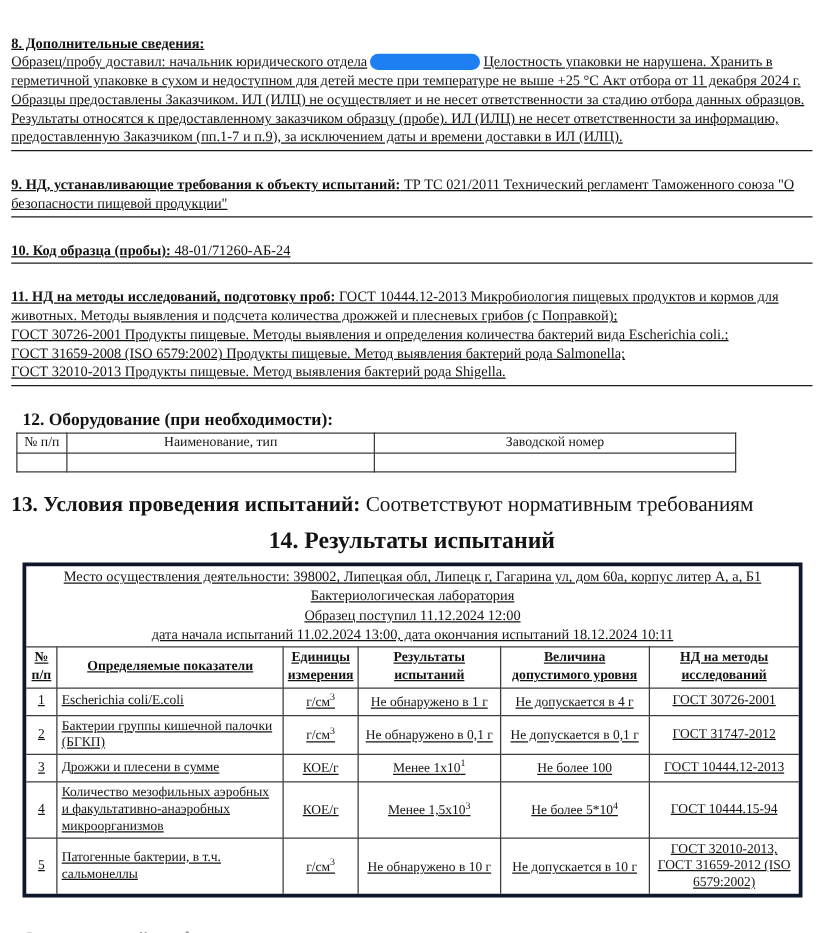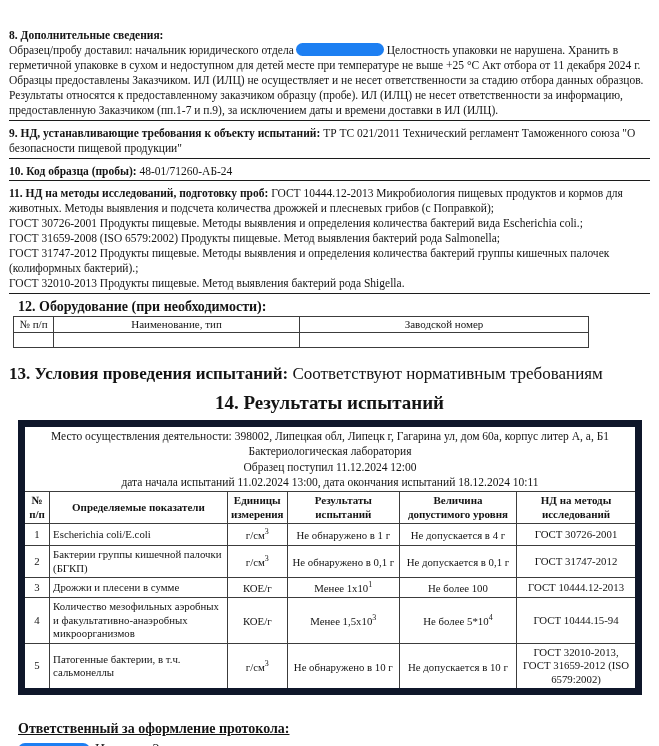--- a/index.html
+++ b/index.html
@@ -7,21 +7,21 @@
   body {
     width:659px; height:746px;
     font-family:"Liberation Serif","DejaVu Serif",serif;
     color:#141414;
     position:relative;
   }
   .page { padding:28px 9px 0 9px; }
 
   .sec { font-size:11.5px; line-height:1.3; }
   .b { font-weight:bold; }
-  .rule { border-bottom:1.5px solid #1c1c1c; padding-bottom:2px; margin-bottom:5px; }
+  .rule { border-bottom:1.5px solid #1c1c1c; padding-bottom:2px; margin-bottom:20px;text-decoration:underline; }
 
   .pill {
     display:inline-block;
     background:#1d7ff2;
     border-radius:8px;
     vertical-align:text-bottom;
   }
   .pill.top { width:88px; height:13px; margin:0 3px 0 2px; }
   .pill.bottom { width:72px; height:14px; margin-right:5px; }
 
@@ -31,21 +31,21 @@
   .eq-table { width:576px; margin:1px 0 0 4px; font-size:11px; }
   .eq-table th, .eq-table td { border:1px solid #3c3c3c; text-align:center; font-weight:normal; padding:1px 2px; line-height:1.2; }
   .eq-table th.num { width:40px; }
   .eq-table th.name { width:246px; }
   .eq-table .empty-row td { height:15px; }
 
   .sec13 { margin-top:16px; font-size:17px; }
 
   .res-title { text-align:center; font-weight:bold; font-size:19px; margin:8px 0 6px 0; }
 
-  .res-wrap { border:7px solid #0f172a; margin:0 8px 0 9px; }
+  .res-wrap { border:3px solid #0f172a; margin:0 8px 0 9px;text-decoration:underline; }
   .res-info { font-size:11.5px; line-height:1.32; text-align:center; padding:2px 4px 1px 4px; }
   .res-table { width:100%; font-size:10.8px; border-collapse:collapse; }
   .res-table th, .res-table td { border:1px solid #3c3c3c; padding:2px 3px; line-height:1.25; vertical-align:middle; }
   .res-table th { font-weight:bold; text-align:center; font-size:11px; }
   .res-table td { text-align:center; }
   .res-table td.ind { text-align:left;margin-top:36px; }
   .res-table tr > *:first-child { border-left:none; }
   .res-table tr > *:last-child { border-right:none; }
   .res-table tr:last-child > * { border-bottom:none; }
   sup { font-size:8px; }
@@ -80,21 +80,20 @@
   <div class="sec rule">
     <span class="b">10. Код образца (пробы):</span>
     <span>48-01/71260-АБ-24</span>
   </div>
 
   <div class="sec rule">
     <div><span class="b">11. НД на методы исследований, подготовку проб:</span>
       <span>ГОСТ 10444.12-2013 Микробиология пищевых продуктов и кормов для животных. Методы выявления и подсчета количества дрожжей и плесневых грибов (с Поправкой);</span></div>
     <div>ГОСТ 30726-2001 Продукты пищевые. Методы выявления и определения количества бактерий вида Escherichia coli.;</div>
     <div>ГОСТ 31659-2008 (ISO 6579:2002) Продукты пищевые. Метод выявления бактерий рода Salmonella;</div>
-    <div>ГОСТ 31747-2012 Продукты пищевые. Методы выявления и определения количества бактерий группы кишечных палочек (колиформных бактерий).;</div>
     <div>ГОСТ 32010-2013 Продукты пищевые. Метод выявления бактерий рода Shigella.</div>
   </div>
 
   <div>
     <div class="sec12-title b">12. Оборудование (при необходимости):</div>
     <table class="eq-table">
       <tbody>
           <tr>
         <th class="num">№ п/п</th>
         <th class="name">Наименование, тип</th>

